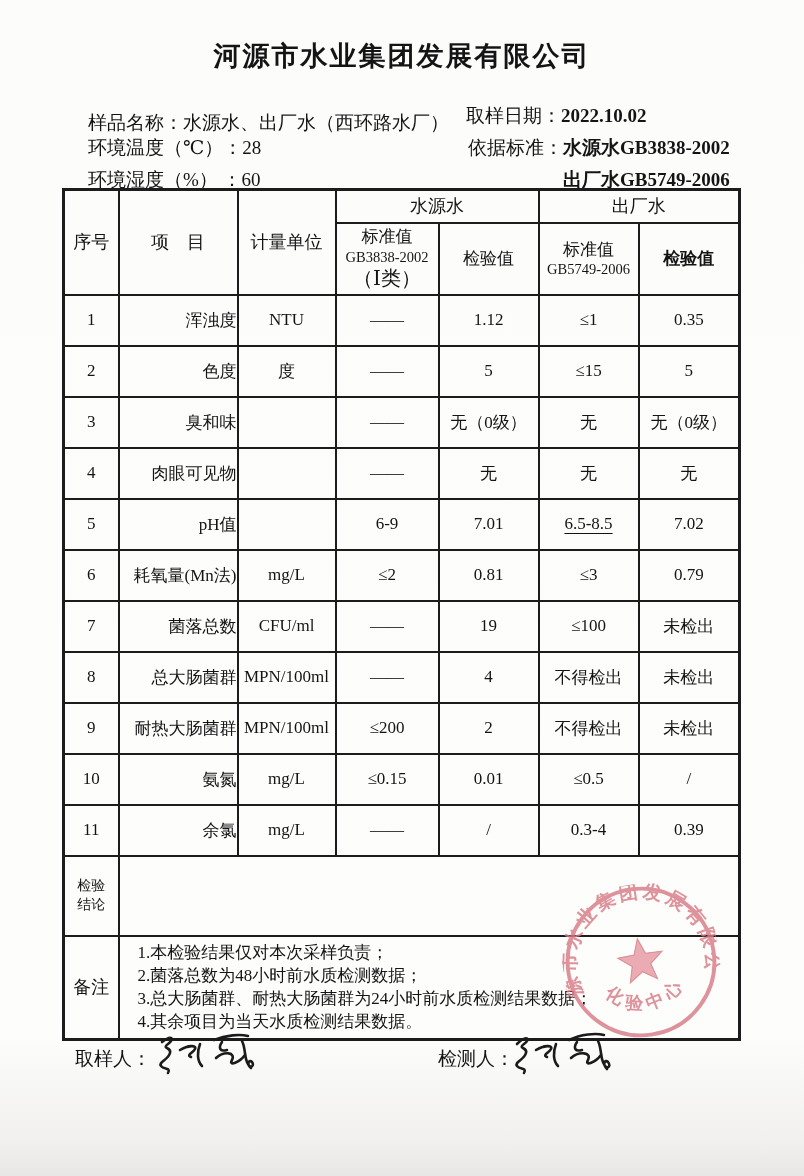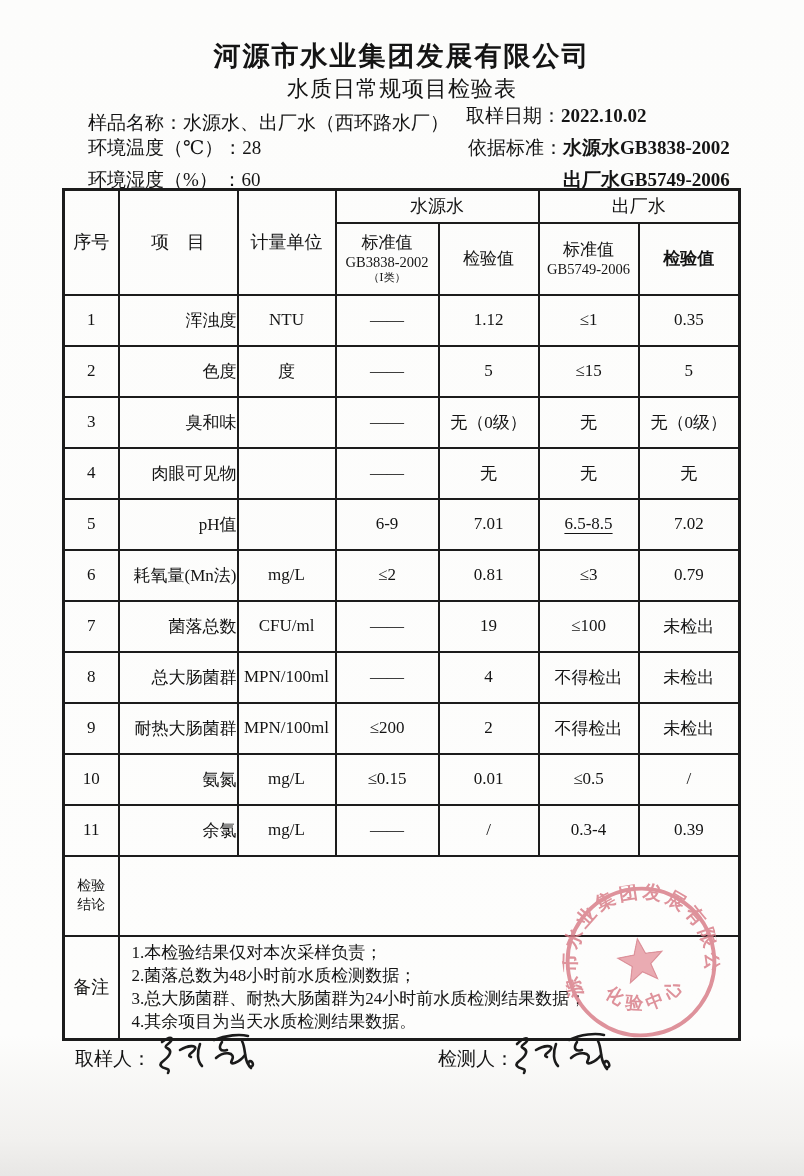--- a/index.html
+++ b/index.html
@@ -37,37 +37,36 @@
   tbody[data-name="results-tbody"] td:nth-child(2) { text-align:right; padding-left:9px; }
   tbody[data-name="results-tbody"] td:last-child { font-weight:normal;text-align:center; }
   thead th.valhead-bold { font-weight:bold; }
   
   tbody[data-name="results-tbody"] tr:nth-child(5) td:nth-child(6){
     text-decoration:underline; text-underline-offset:4px;
   }
   td.concl-label { height:80px; font-size:14px; line-height:1.35; }
   td.concl-value { text-align:left; }
   td.notes-label { height:95px; font-size:18px; }
-  td.notes-cell { text-align:left; padding:4px 8px 4px 12px; }
+  td.notes-cell { text-align:left; padding:4px 8px 4px 18px; }
   td.notes-cell div { font-size:17px; line-height:1.37; white-space:nowrap; }
   .stamp-wrap {
     position:absolute; left:563px; top:884px; width:156px; height:156px;
     transform:rotate(-9deg); opacity:.82; pointer-events:none;
   }
   .sig-label { position:absolute; font-size:19px; }
   .sig { position:absolute; }
   .sig path { fill:none; stroke:#1b1b1b; stroke-width:2.6; stroke-linecap:round; stroke-linejoin:round; }
 </style>
 </head>
 <body>
 
 <div class="page" data-name="document-page">
 
   <div class="company-title" data-name="company-title">河源市水业集团发展有限公司</div>
-  <div class="report-title" data-name="report-title">水质日常规项目检验表</div>
 
   <div class="seg" style="left:88px; top:110px;" data-name="sample-name-line"><span data-name="sample-name-label">样品名称：</span><span data-name="sample-name-value">水源水、出厂水（西环路水厂）</span></div>
   <div class="seg" style="left:466px; top:103px;" data-name="sampling-date-line"><span data-name="sampling-date-label">取样日期：</span><span class="b" data-name="sampling-date-value">2022.10.02</span></div>
   <div class="seg" style="left:88px; top:135px;" data-name="ambient-temperature-line"><span data-name="temperature-label">环境温度（℃）：</span><span data-name="temperature-value">28</span></div>
   <div class="seg" style="left:468px; top:135px;" data-name="standard-line"><span data-name="standard-label">依据标准：</span><span class="b" data-name="standard-source-water">水源水GB3838-2002</span></div>
   <div class="seg" style="left:88px; top:167px;" data-name="ambient-humidity-line"><span data-name="humidity-label">环境湿度（%） ：</span><span data-name="humidity-value">60</span></div>
   <div class="seg b" style="left:563px; top:167px;" data-name="standard-finished-water">出厂水GB5749-2006</div>
 
   <table data-name="results-table">
     <colgroup>
@@ -84,21 +83,21 @@
         <th rowspan="2" data-name="header-no">序号</th>
         <th rowspan="2" data-name="header-item">项　目</th>
         <th rowspan="2" data-name="header-unit">计量单位</th>
         <th colspan="2" data-name="header-source-water-group">水源水</th>
         <th colspan="2" data-name="header-finished-water-group">出厂水</th>
       </tr>
       <tr class="sub">
         <th data-name="header-source-standard">
           <span class="stdline" data-name="source-standard-label">标准值</span>
           <span class="gb" data-name="source-standard-code">GB3838-2002</span>
-          <span class="stdline" style="font-size:11px" data-name="source-standard-class">（Ⅰ类）</span>
+          <span class="stdline" style="font-size:20px" data-name="source-standard-class">（Ⅰ类）</span>
         </th>
         <th data-name="header-source-checkvalue">检验值</th>
         <th data-name="header-finished-standard">
           <span class="stdline" data-name="finished-standard-label">标准值</span>
           <span class="gb" data-name="finished-standard-code">GB5749-2006</span>
         </th>
         <th class="valhead-bold" data-name="header-finished-checkvalue">检验值</th>
       </tr>
     </thead>
     <tbody data-name="results-tbody">

